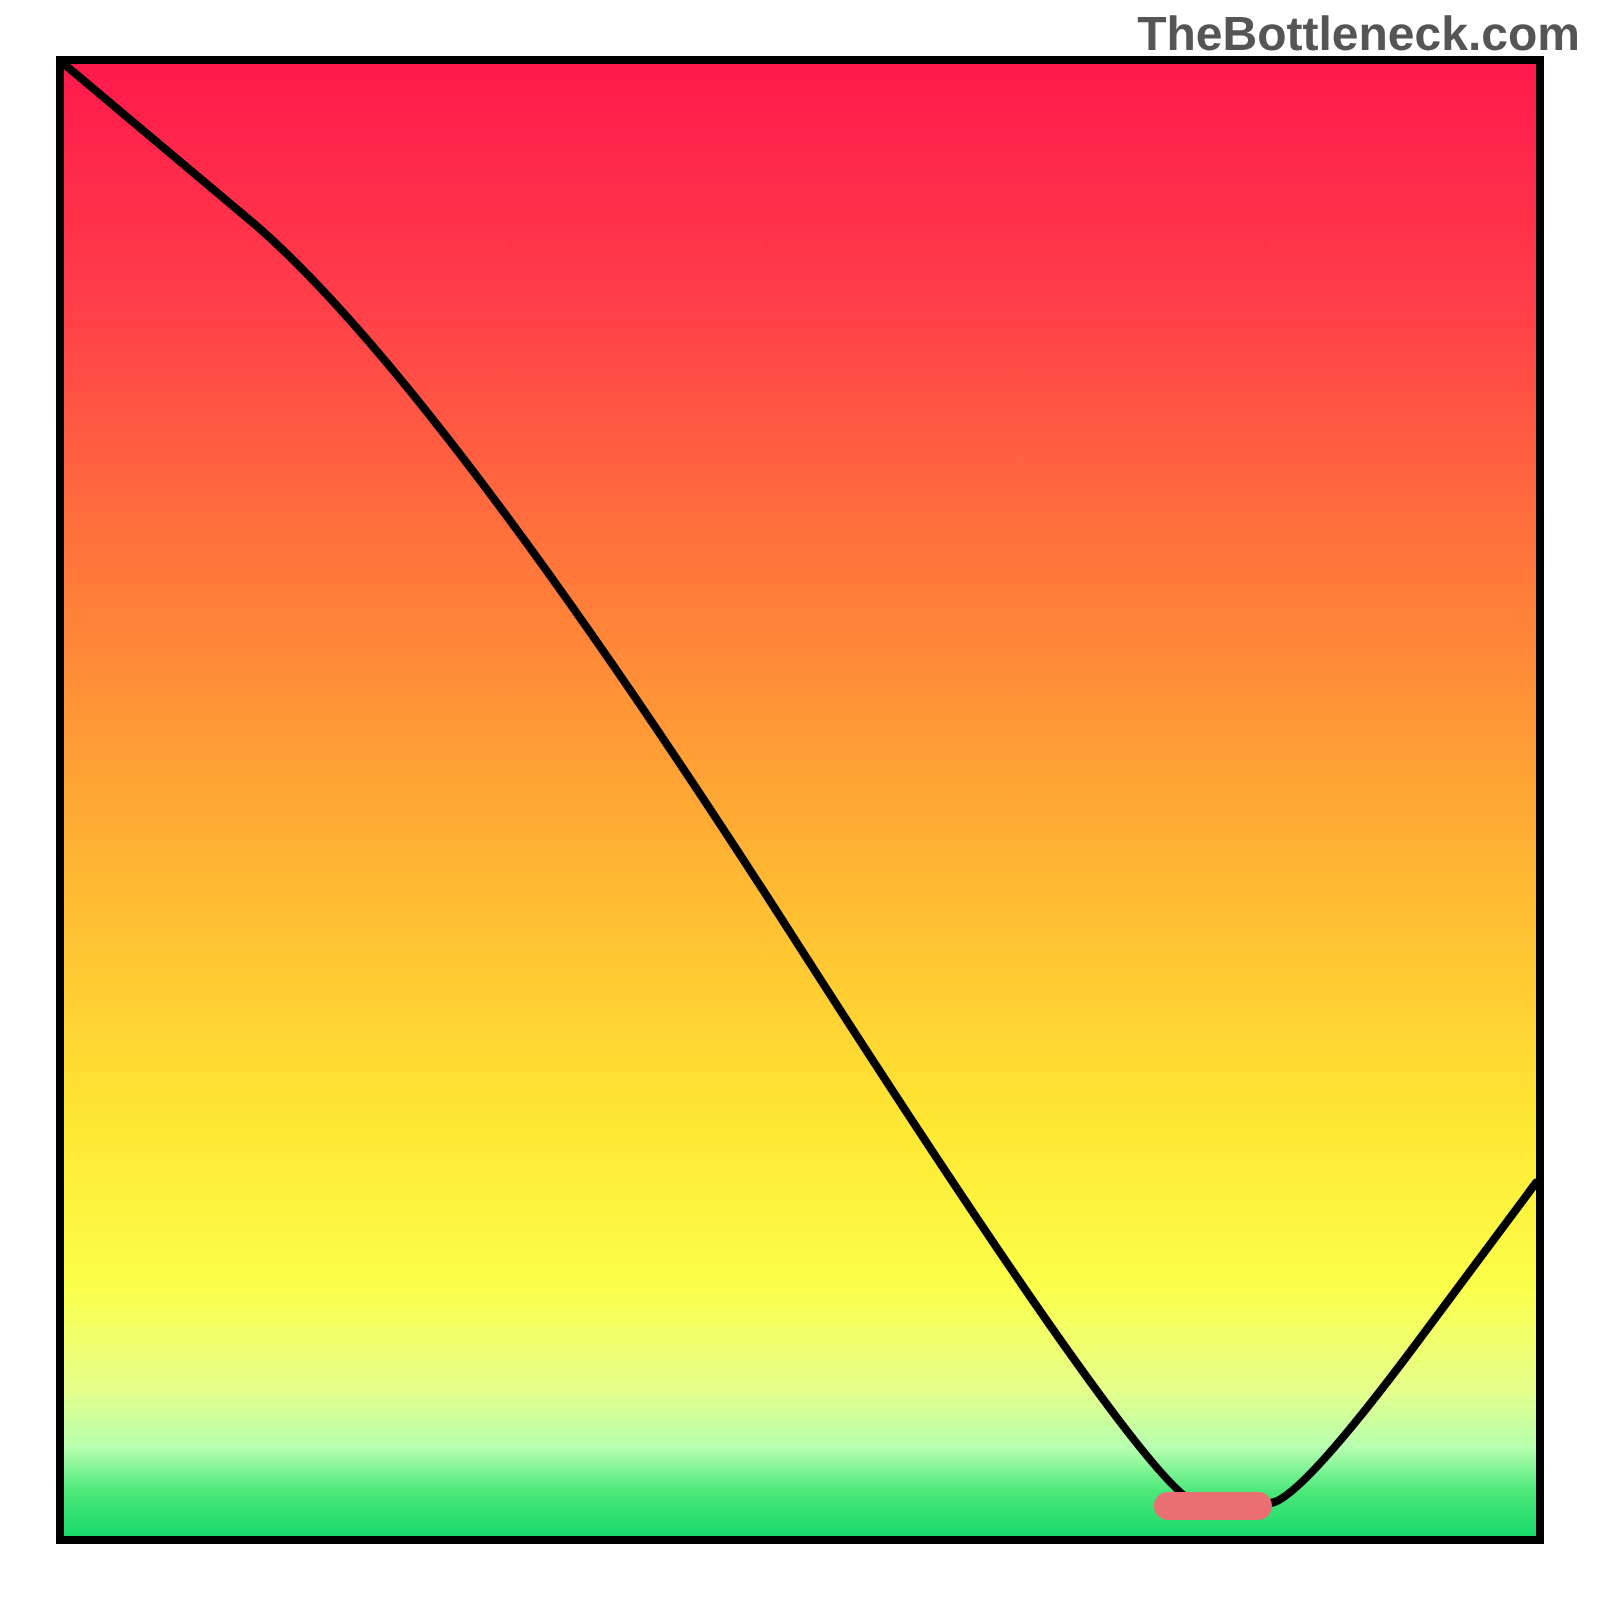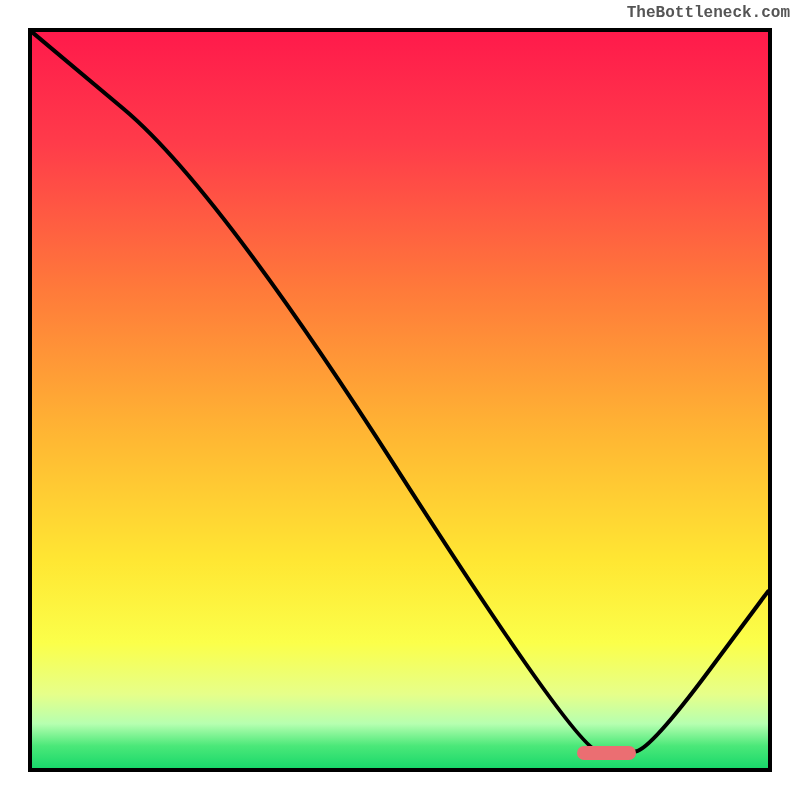--- a/index.html
+++ b/index.html
@@ -7,25 +7,24 @@
     width: 800px;
     height: 800px;
     background: #ffffff;
     position: relative;
     font-family: Arial, sans-serif;
   }
   .watermark {
     position: absolute;
     top: 4px;
     right: 10px;
-    font-size: 16px;
+    font-size: 24px;
     font-weight: bold;
     color: #555555;
     z-index: 10;
-    font-family: Liberation Mono, monospace;
   }
   .chart-frame {
     position: absolute;
     left: 28px;
     top: 28px;
     width: 744px;
     height: 744px;
     border: 4px solid #000000;
   }
   .plot-area {

